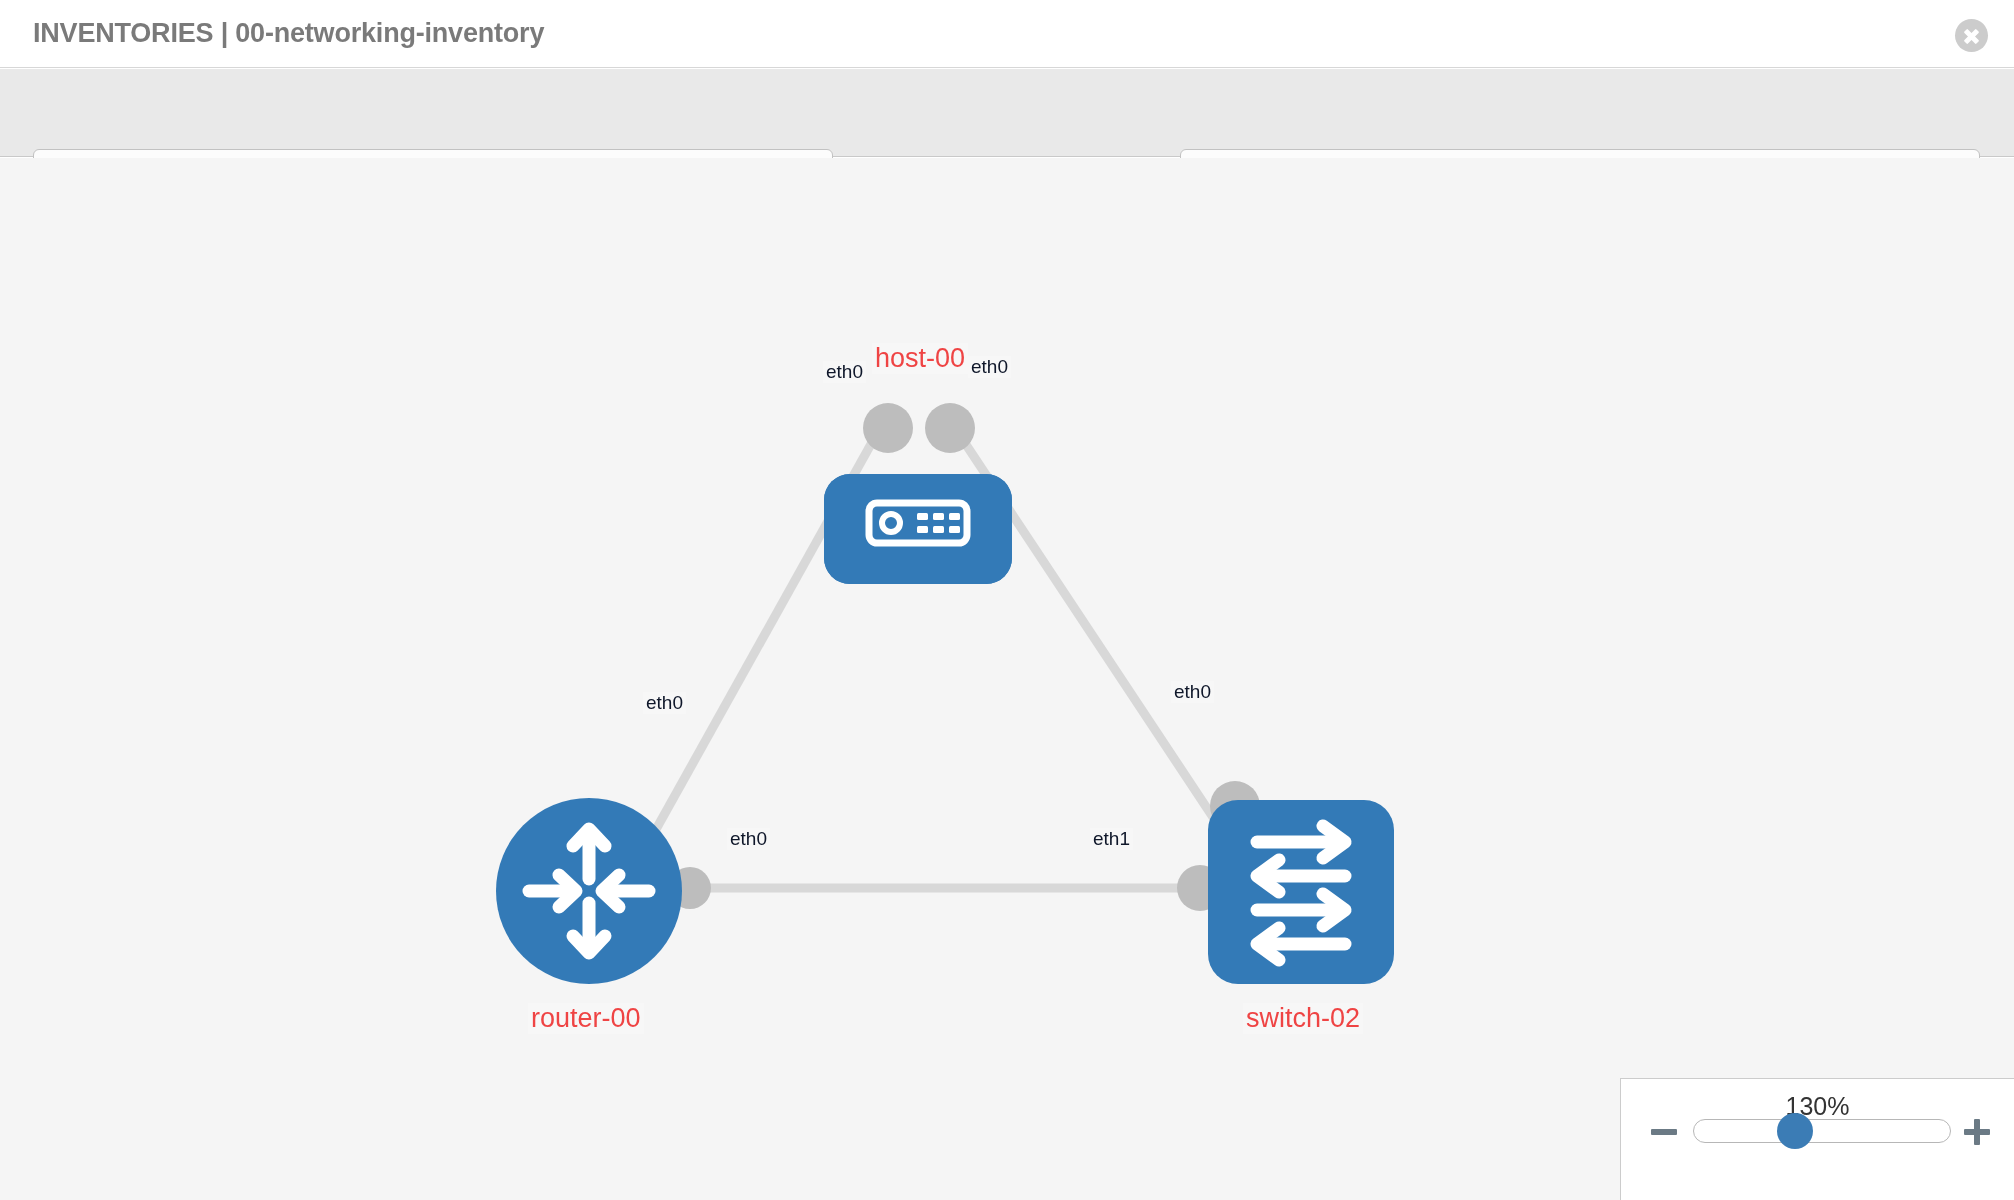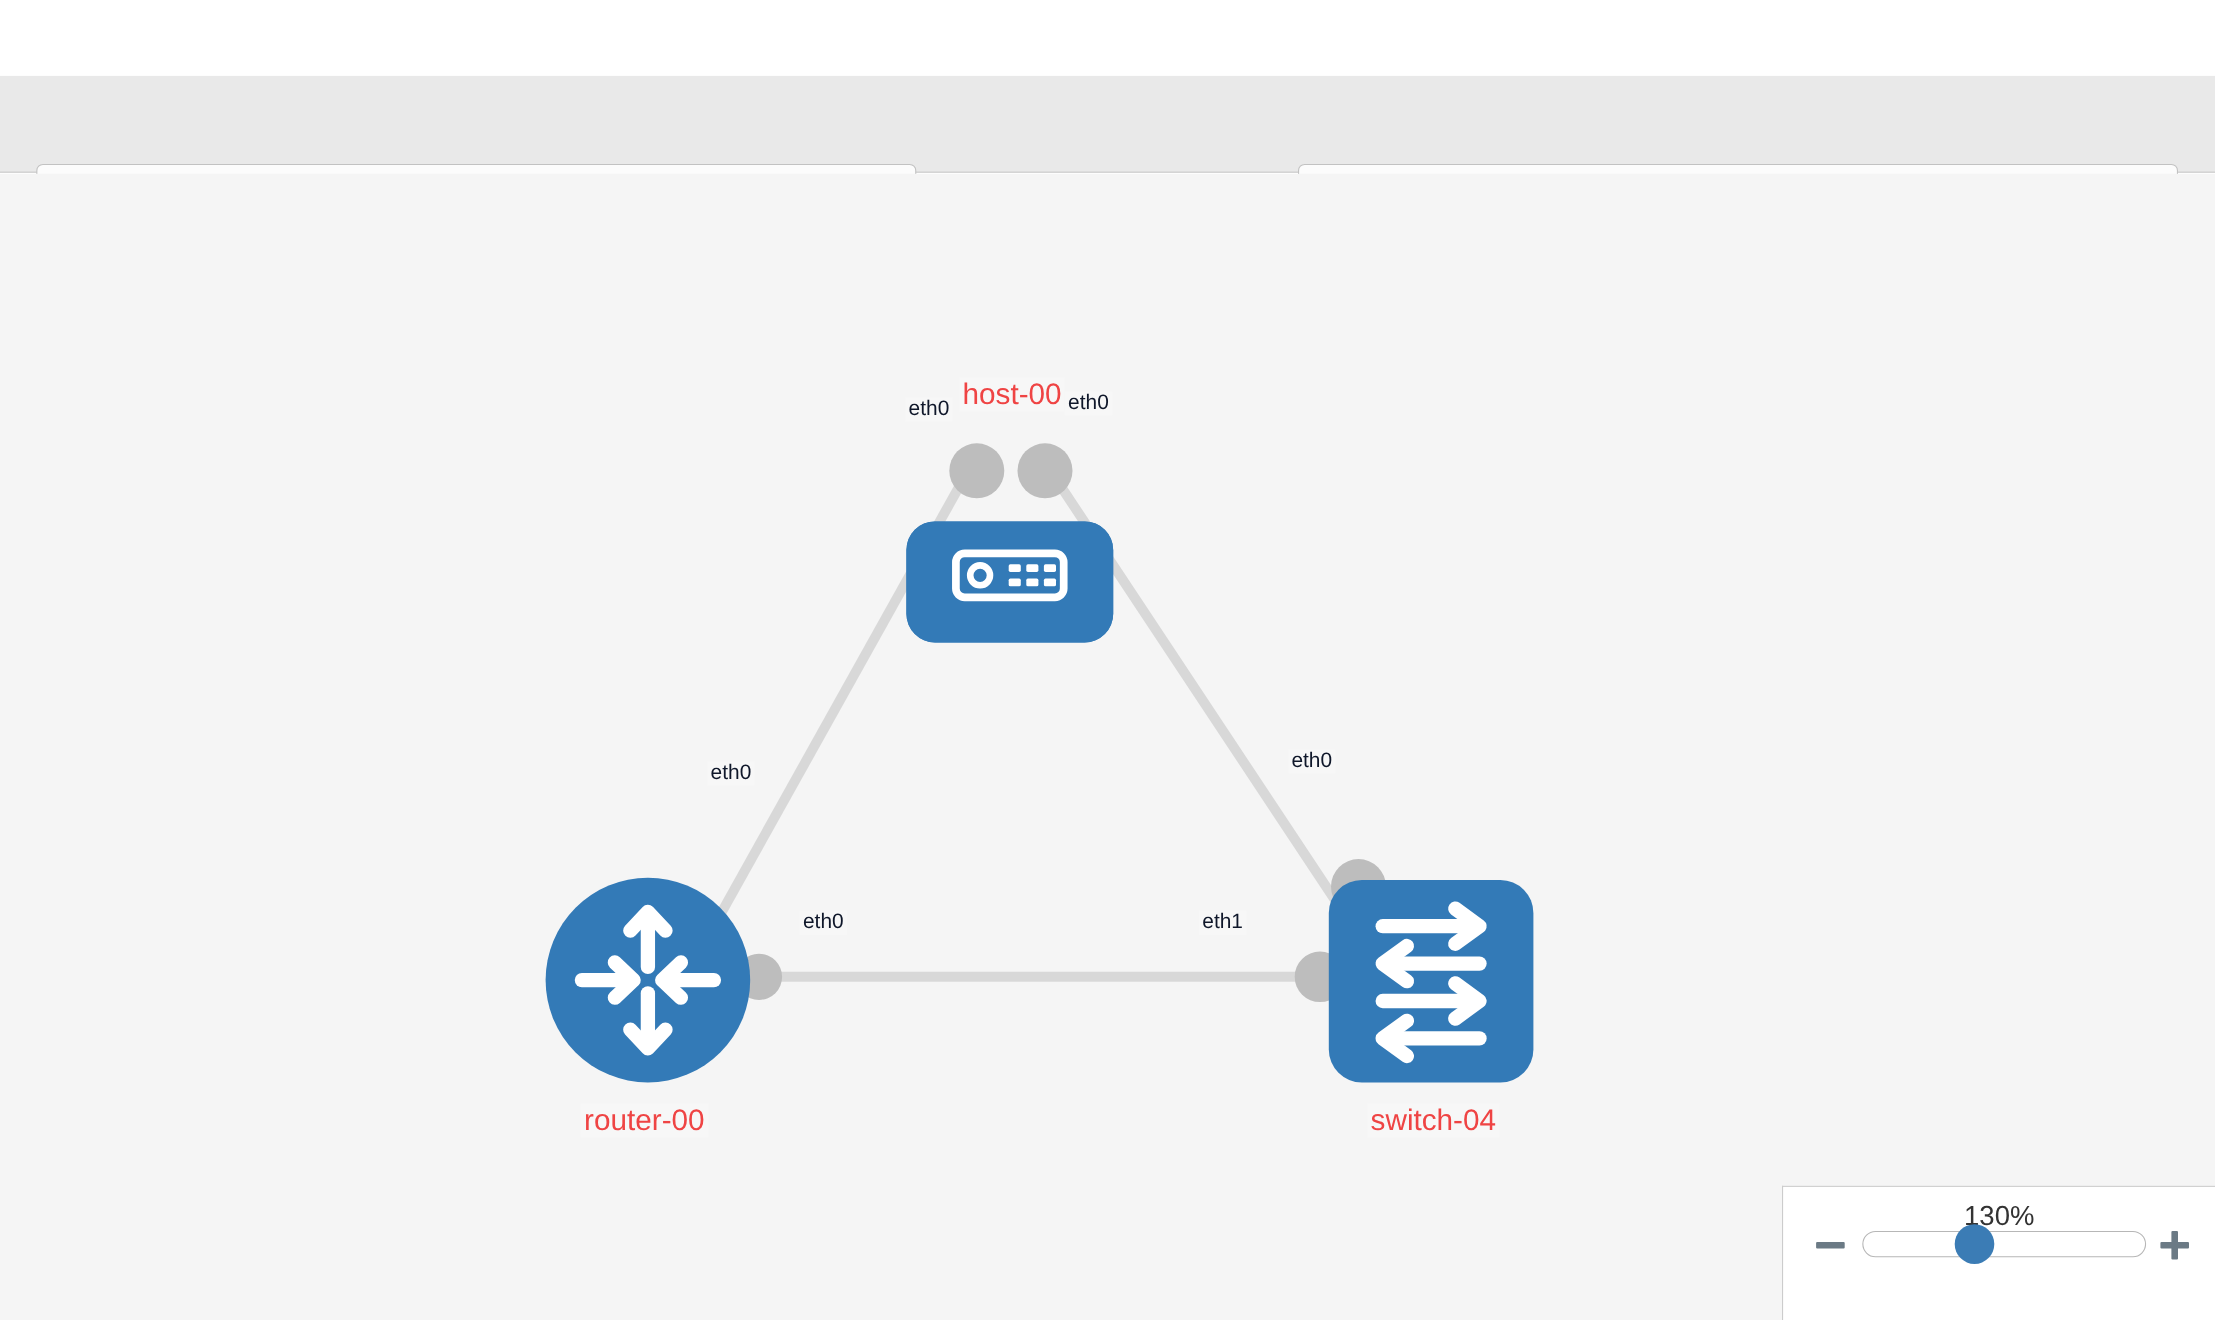--- a/index.html
+++ b/index.html
@@ -207,20 +207,24 @@
     border-radius: 50%;
     background: #3b7cb5;
     cursor: grab;
   }
 </style>
 </head>
 <body>
 
 <div id="app">
 
+  <div class="header">
+    <div class="header-title">INVENTORIES | 00-networking-inventory</div>
+    <div class="close-btn"></div>
+  </div>
 
   <div class="toolbar">
 
     <div class="select-box" id="actions-select">
       <span class="sel-text">ACTIONS</span>
       <span class="caret"></span>
     </div>
 
     <div class="tool-icon" id="wrench-icon">
       <svg width="40" height="40" viewBox="0 0 40 40">
@@ -318,21 +322,21 @@
           <line x1="44" y1="52" x2="-40" y2="52"></line>
           <polyline points="-22,36 -44,52 -22,68"></polyline>
         </g>
       </g>
     </svg>
 
     <div class="node-label" style="left:872px; top:185px;">host-00</div>
 
     <div class="node-label" style="left:528px; top:845px;">router-00</div>
 
-    <div class="node-label" style="left:1243px; top:845px;">switch-04</div>
+    <div class="node-label" style="left:1243px; top:845px;">switch-02</div>
 
     <div class="edge-label" style="left:823px; top:203px;">eth0</div>
 
     <div class="edge-label" style="left:968px; top:198px;">eth0</div>
 
     <div class="edge-label" style="left:643px; top:534px;">eth0</div>
 
     <div class="edge-label" style="left:1171px; top:523px;">eth0</div>
 
     <div class="edge-label" style="left:727px; top:670px;">eth0</div>

